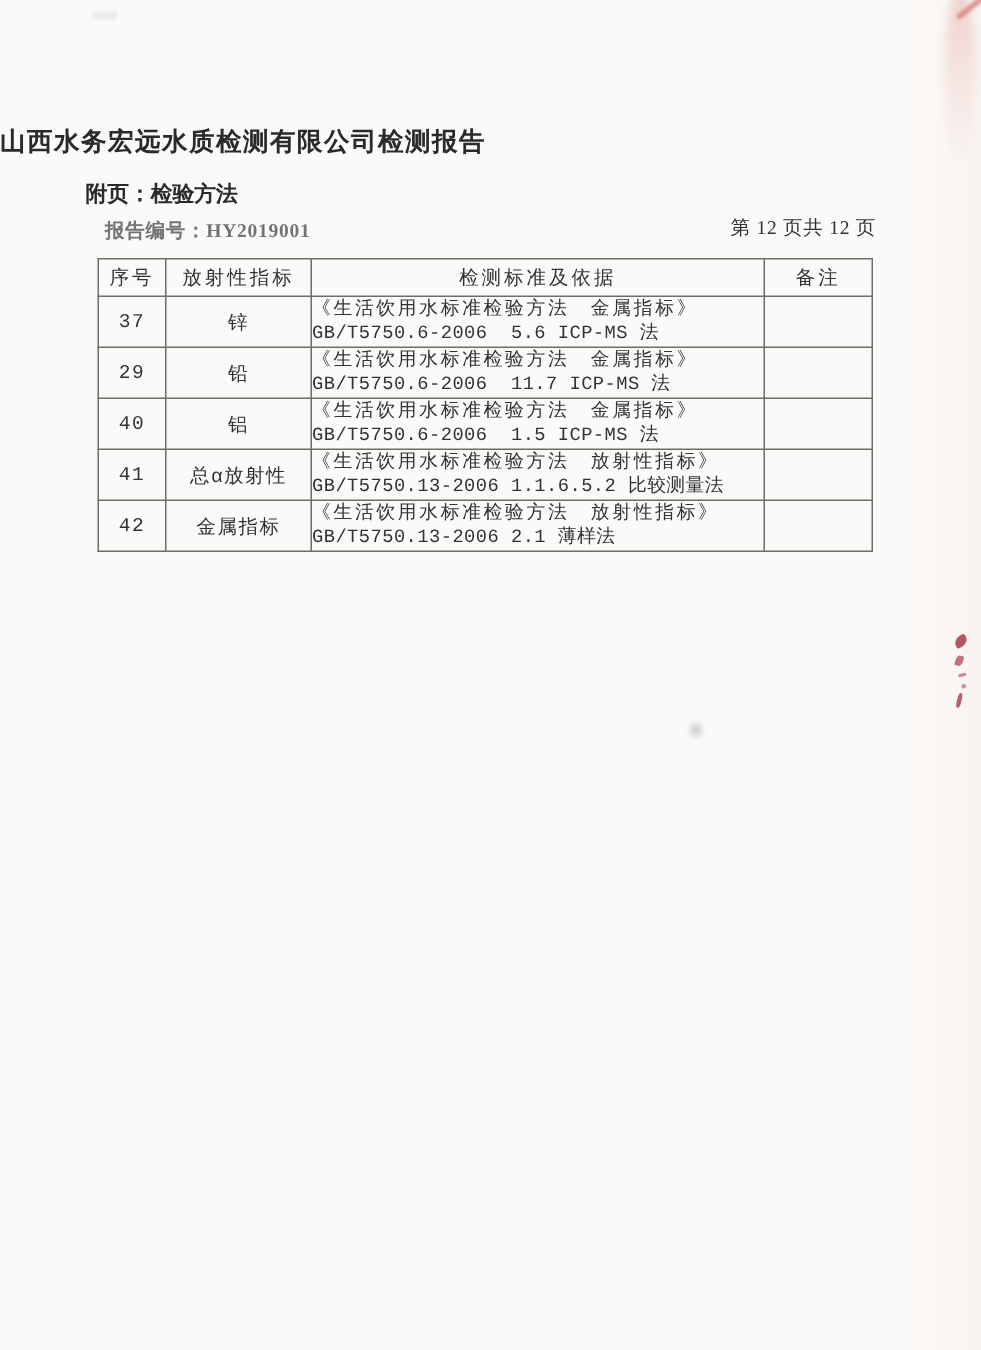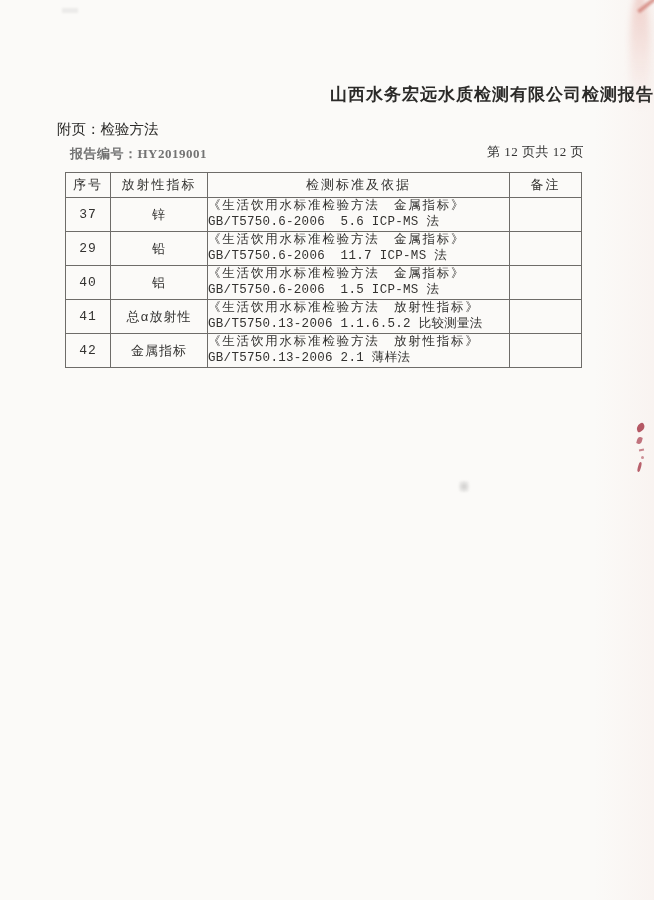--- a/index.html
+++ b/index.html
@@ -46,31 +46,31 @@
   
   .redmark{position:absolute;pointer-events:none;background:#a83c4b;}
   .rm1{left:636px;top:424px;width:9px;height:7px;border-radius:70% 20% 60% 20%;transform:rotate(-32deg);opacity:.85;}
   .rm2{left:637px;top:437px;width:5px;height:7px;border-radius:50% 10% 50% 10%;transform:rotate(15deg);opacity:.7;}
   .rm3{left:639px;top:449px;width:5px;height:2px;transform:rotate(-10deg);opacity:.6;}
   .rm4{left:641px;top:456px;width:3px;height:3px;border-radius:50%;opacity:.55;}
   .rm5{left:638px;top:462px;width:3px;height:10px;border-radius:40%;transform:rotate(14deg);opacity:.8;}
 
   .doc-title{
     position:absolute;left:0;top:83px;width:100%;
-    text-align:right;
+    text-align:left;
     font-family:"Liberation Sans", sans-serif;
     font-weight:bold;
     font-size:17px;
     letter-spacing:1px;
     color:#2b2a28;
   }
   .appendix{
     position:absolute;left:57px;top:120px;
     font-family:"Liberation Sans", sans-serif;
-    font-weight:normal;
+    font-weight:bold;
     font-size:14.5px;
     color:#2b2a28;
   }
   .meta-report{
     position:absolute;left:70px;top:145px;
     font-size:13px;font-weight:600;letter-spacing:.5px;color:#737373;
   }
   .meta-page{
     position:absolute;right:70px;top:143px;
     font-size:13px;letter-spacing:.5px;color:#333;margin-left:40px;

